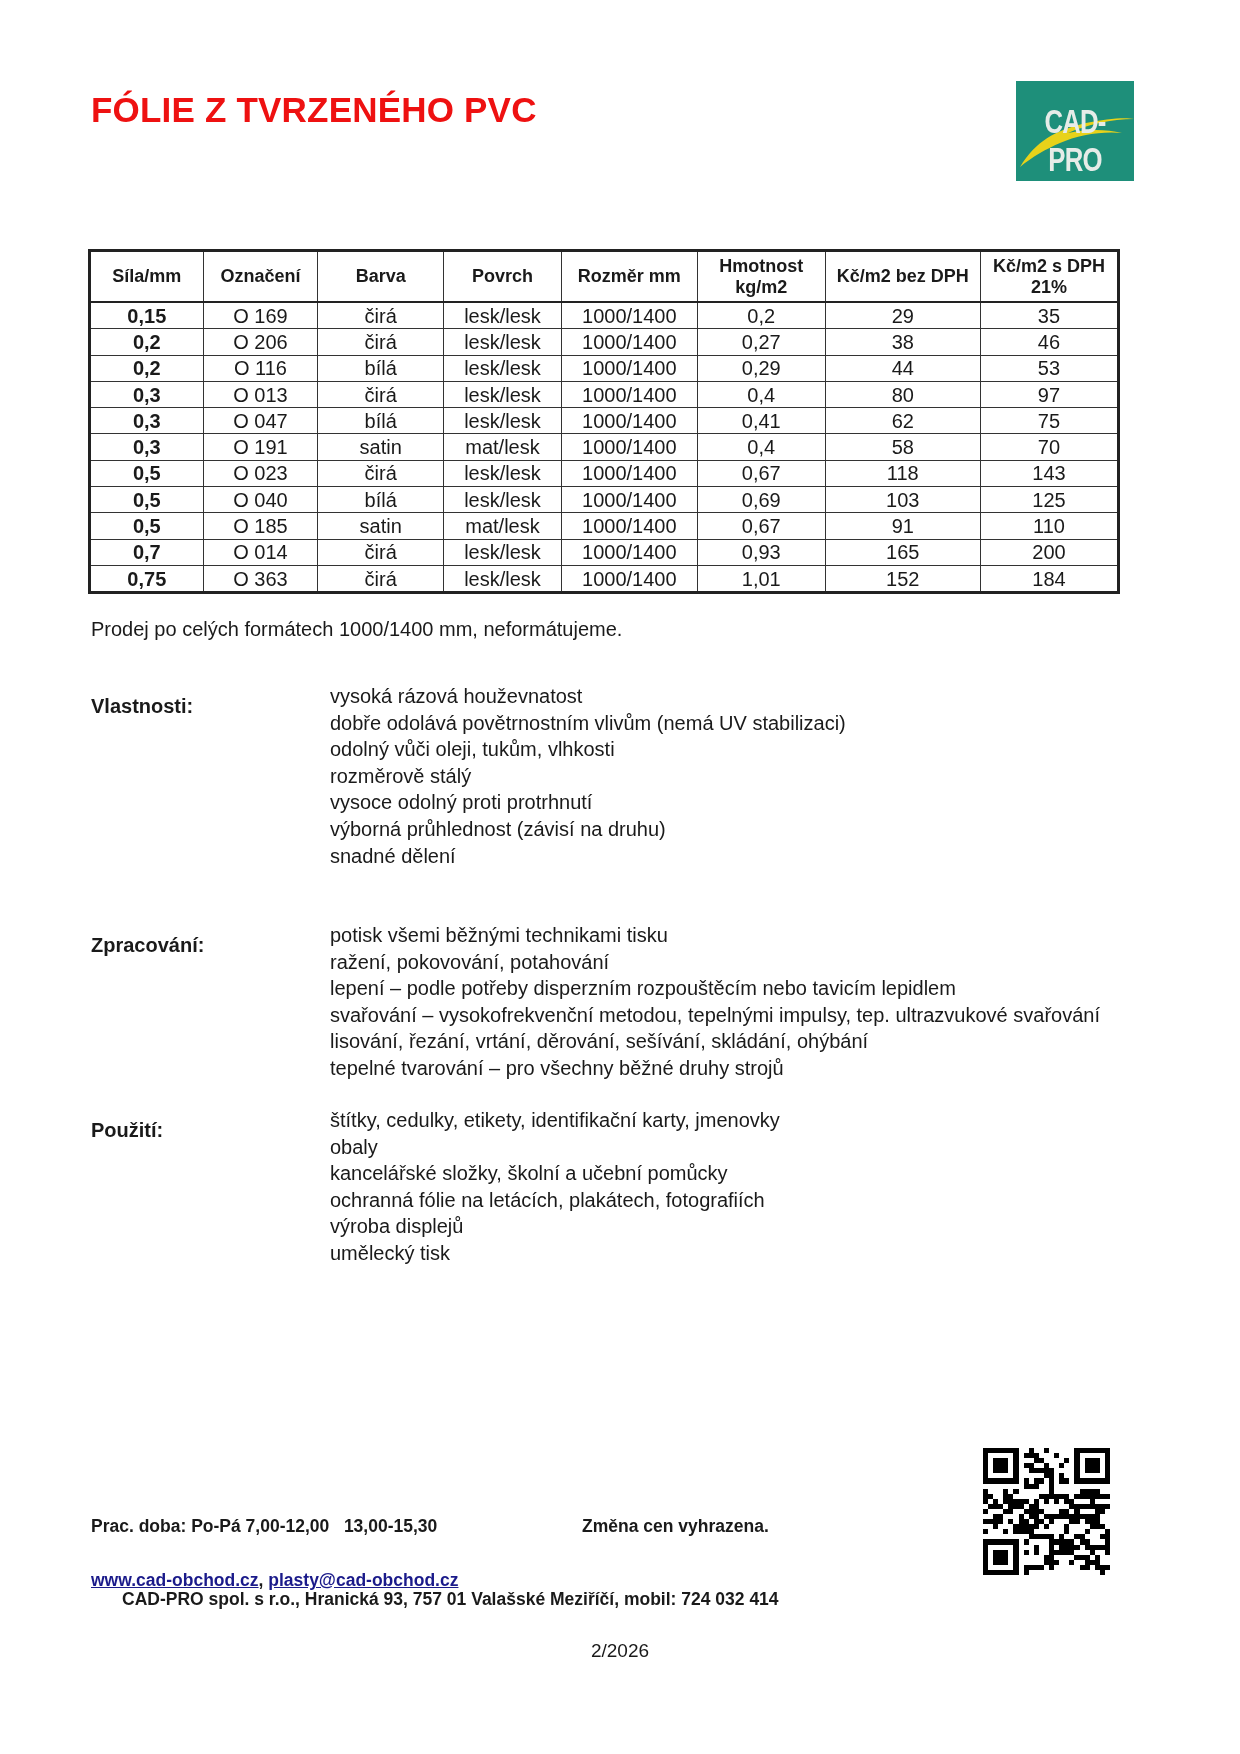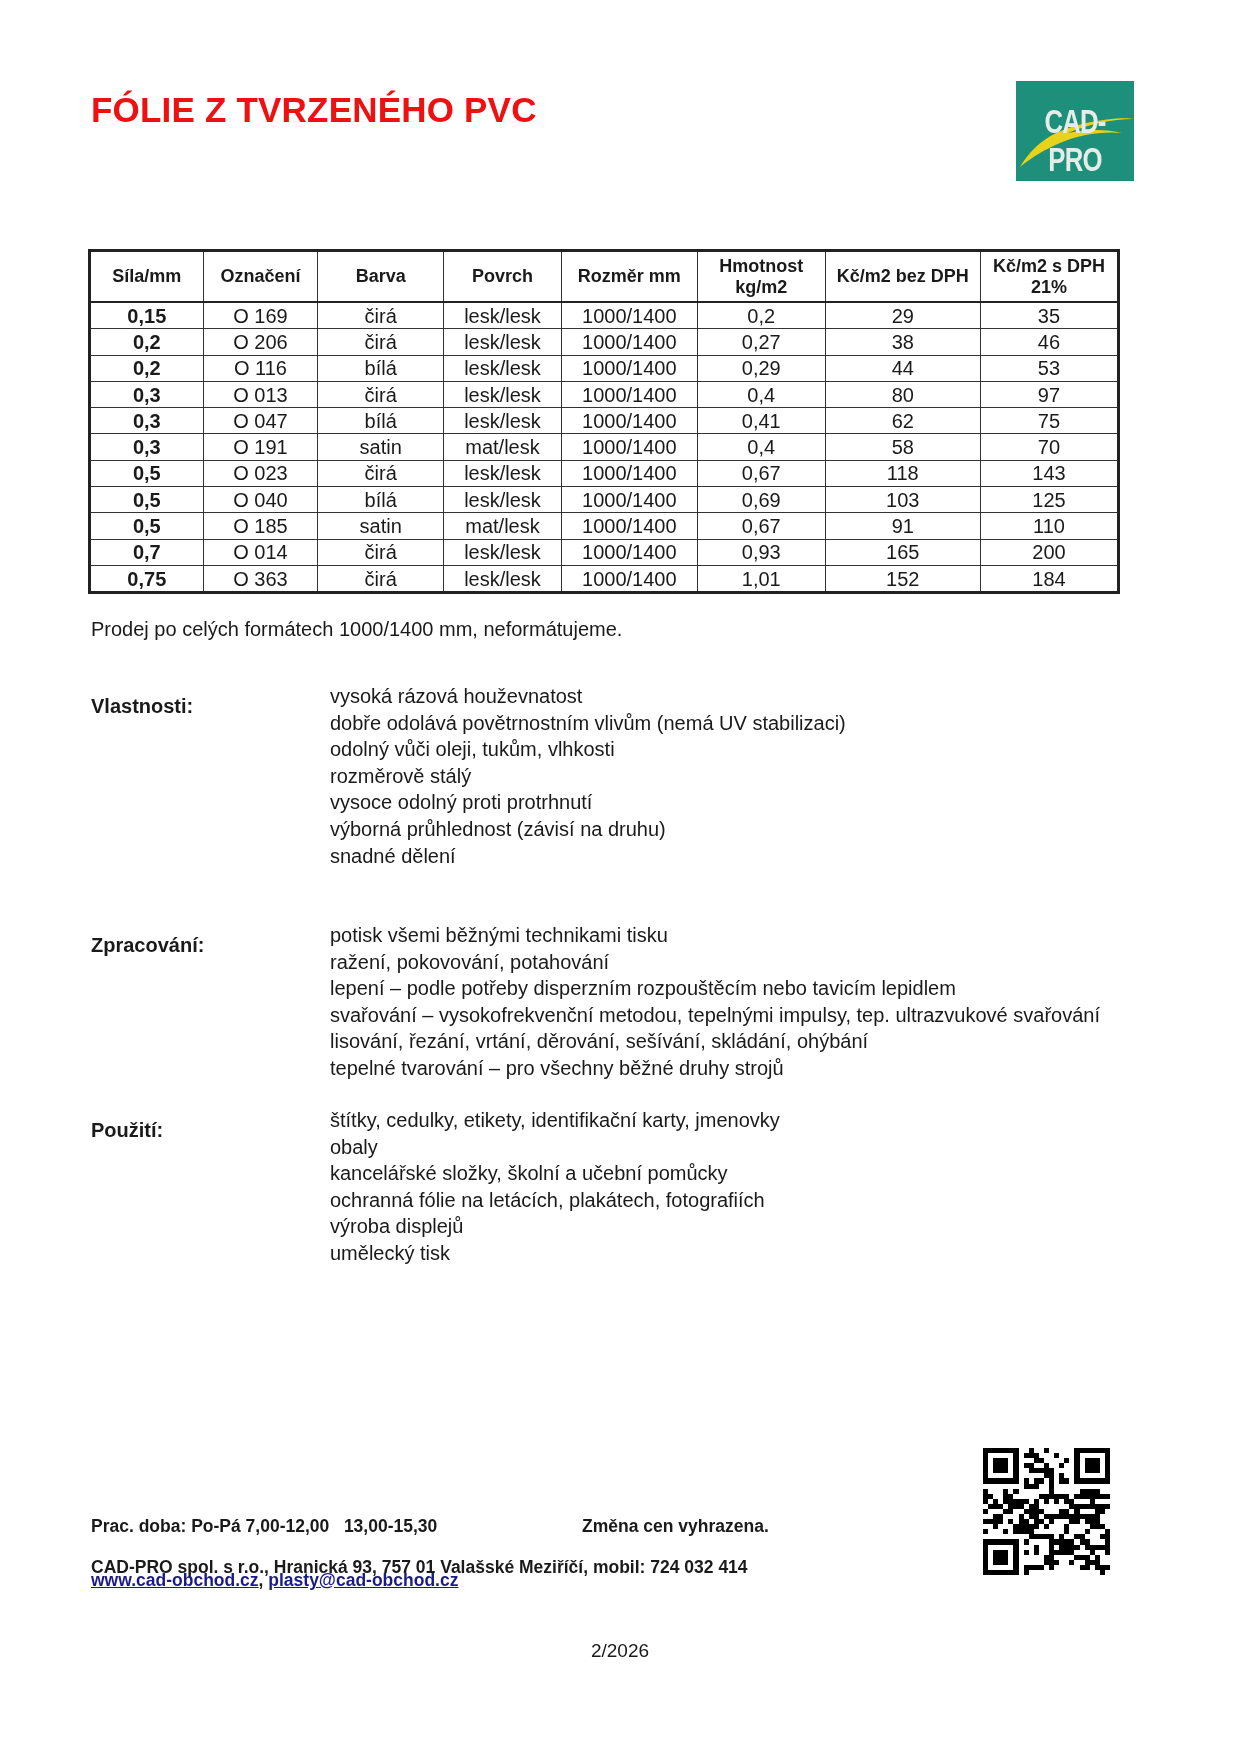--- a/index.html
+++ b/index.html
@@ -235,21 +235,21 @@
       <li>ochranná fólie na letácích, plakátech, fotografiích</li>
       <li>výroba displejů</li>
       <li>umělecký tisk</li>
     </ul>
 </div>
 
 <div class="footer" style="top:1516px;">
   <span style="white-space:pre;">Prac. doba: Po-Pá 7,00-12,00   13,00-15,30</span>
 </div>
 <div class="footer" style="top:1516px; left:582px;">Změna cen vyhrazena.</div>
-<div class="footer" style="top:1557px;">CAD-PRO spol. s r.o., Hranická 93, 757 01 Valašské Meziříčí, mobil: 724 032 414</div>
+<div class="footer" style="top:1589px;margin-left:31px;">CAD-PRO spol. s r.o., Hranická 93, 757 01 Valašské Meziříčí, mobil: 724 032 414</div>
 <div class="footer" style="top:1570px;">
   <a>www.cad-obchod.cz</a><span style="white-space:pre;">, </span><a>plasty@cad-obchod.cz</a>
 </div>
 
 <svg class="qr" id="qr" viewBox="0 0 25 25" shape-rendering="crispEdges">
     <rect x="0" y="0" width="1" height="1" fill="#000"></rect>
     <rect x="1" y="0" width="1" height="1" fill="#000"></rect>
     <rect x="2" y="0" width="1" height="1" fill="#000"></rect>
     <rect x="3" y="0" width="1" height="1" fill="#000"></rect>
     <rect x="4" y="0" width="1" height="1" fill="#000"></rect>

